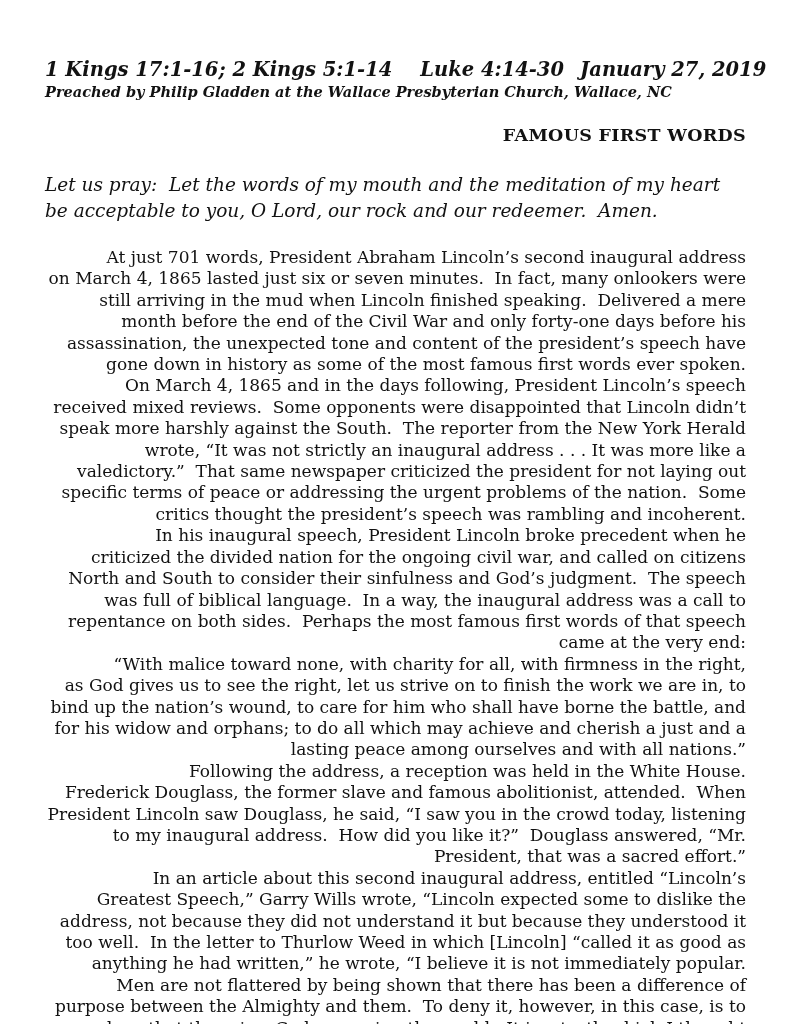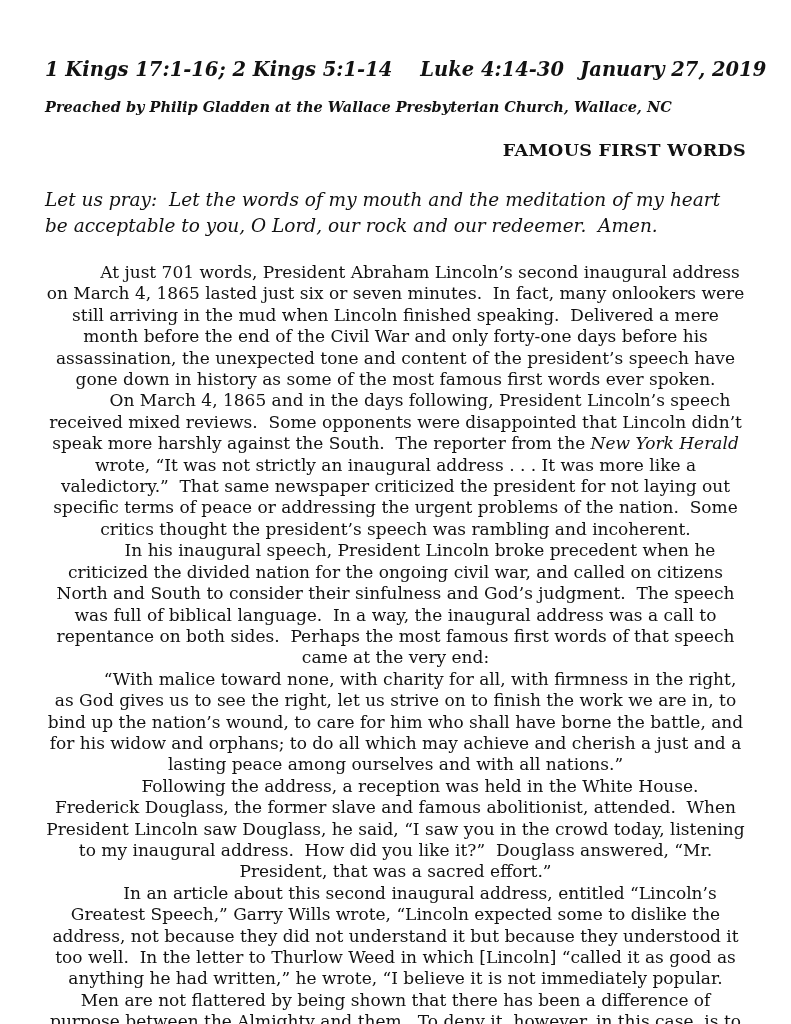--- a/index.html
+++ b/index.html
@@ -25,21 +25,21 @@
     line-height: 24px;
     white-space: nowrap;
   }
   .scripture-part-gospel { margin-left: 28px; }
   .scripture-part-date   { margin-left: 16px; }
   .preacher-line {
     font-weight: bold;
     font-style: italic;
     font-size: 14.5px;
     line-height: 17px;
-    margin-top: 16px;
+    margin-top: 1px;
   }
   .title {
     font-size: 17.5px;
     font-weight: bold;
     text-align: right;
     letter-spacing: 0.3px;
     margin: 25px 0 0 0;
   }
   .prayer {
     font-weight: normal;
@@ -51,23 +51,23 @@
   }
   .body-text {
     margin-top: 23px;
   }
   .para {
     margin: 0;
     font-size: 17px;
     line-height: 21.4px;
     text-indent: 49px;
     white-space: pre-wrap;
-    text-align: center;
+    text-align: right;
   }
-  .italic-run { font-style: italic; }
+  .italic-run { }
 </style>
 </head>
 <body>
 
 <div class="page">
 
   <header>
     <div class="scripture-line">
       <span>1 Kings 17:1-16; 2 Kings 5:1-14</span><span class="scripture-part-gospel">Luke 4:14-30</span><span class="scripture-part-date">January 27, 2019</span>
     </div>

